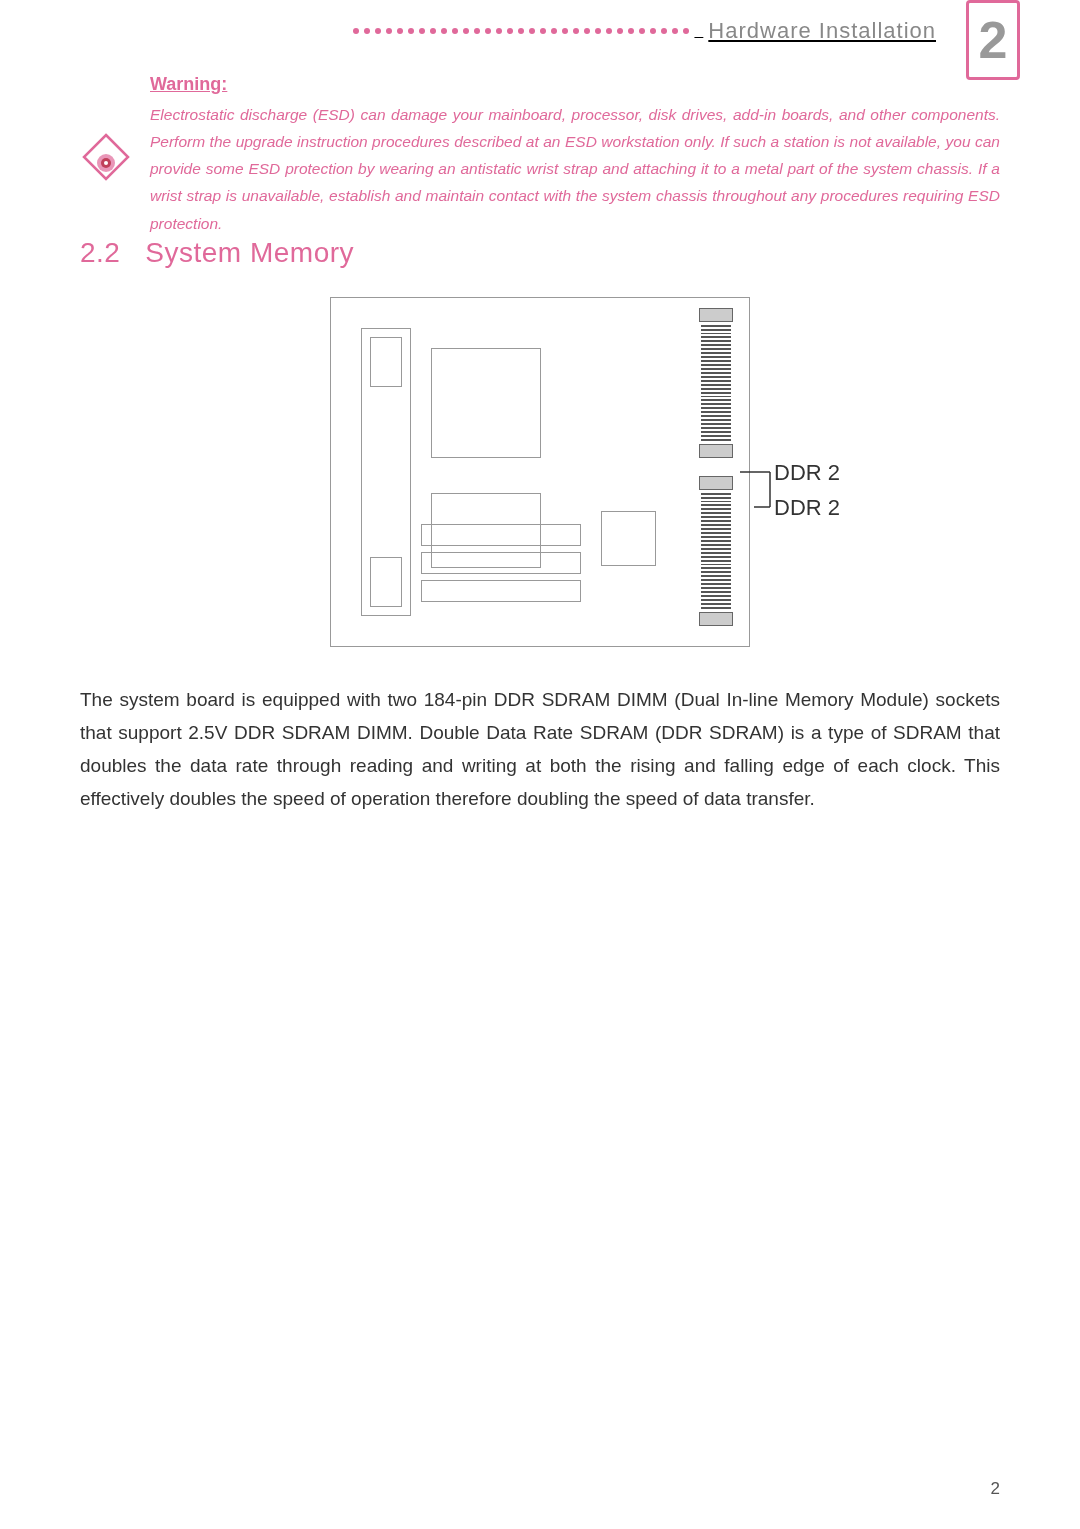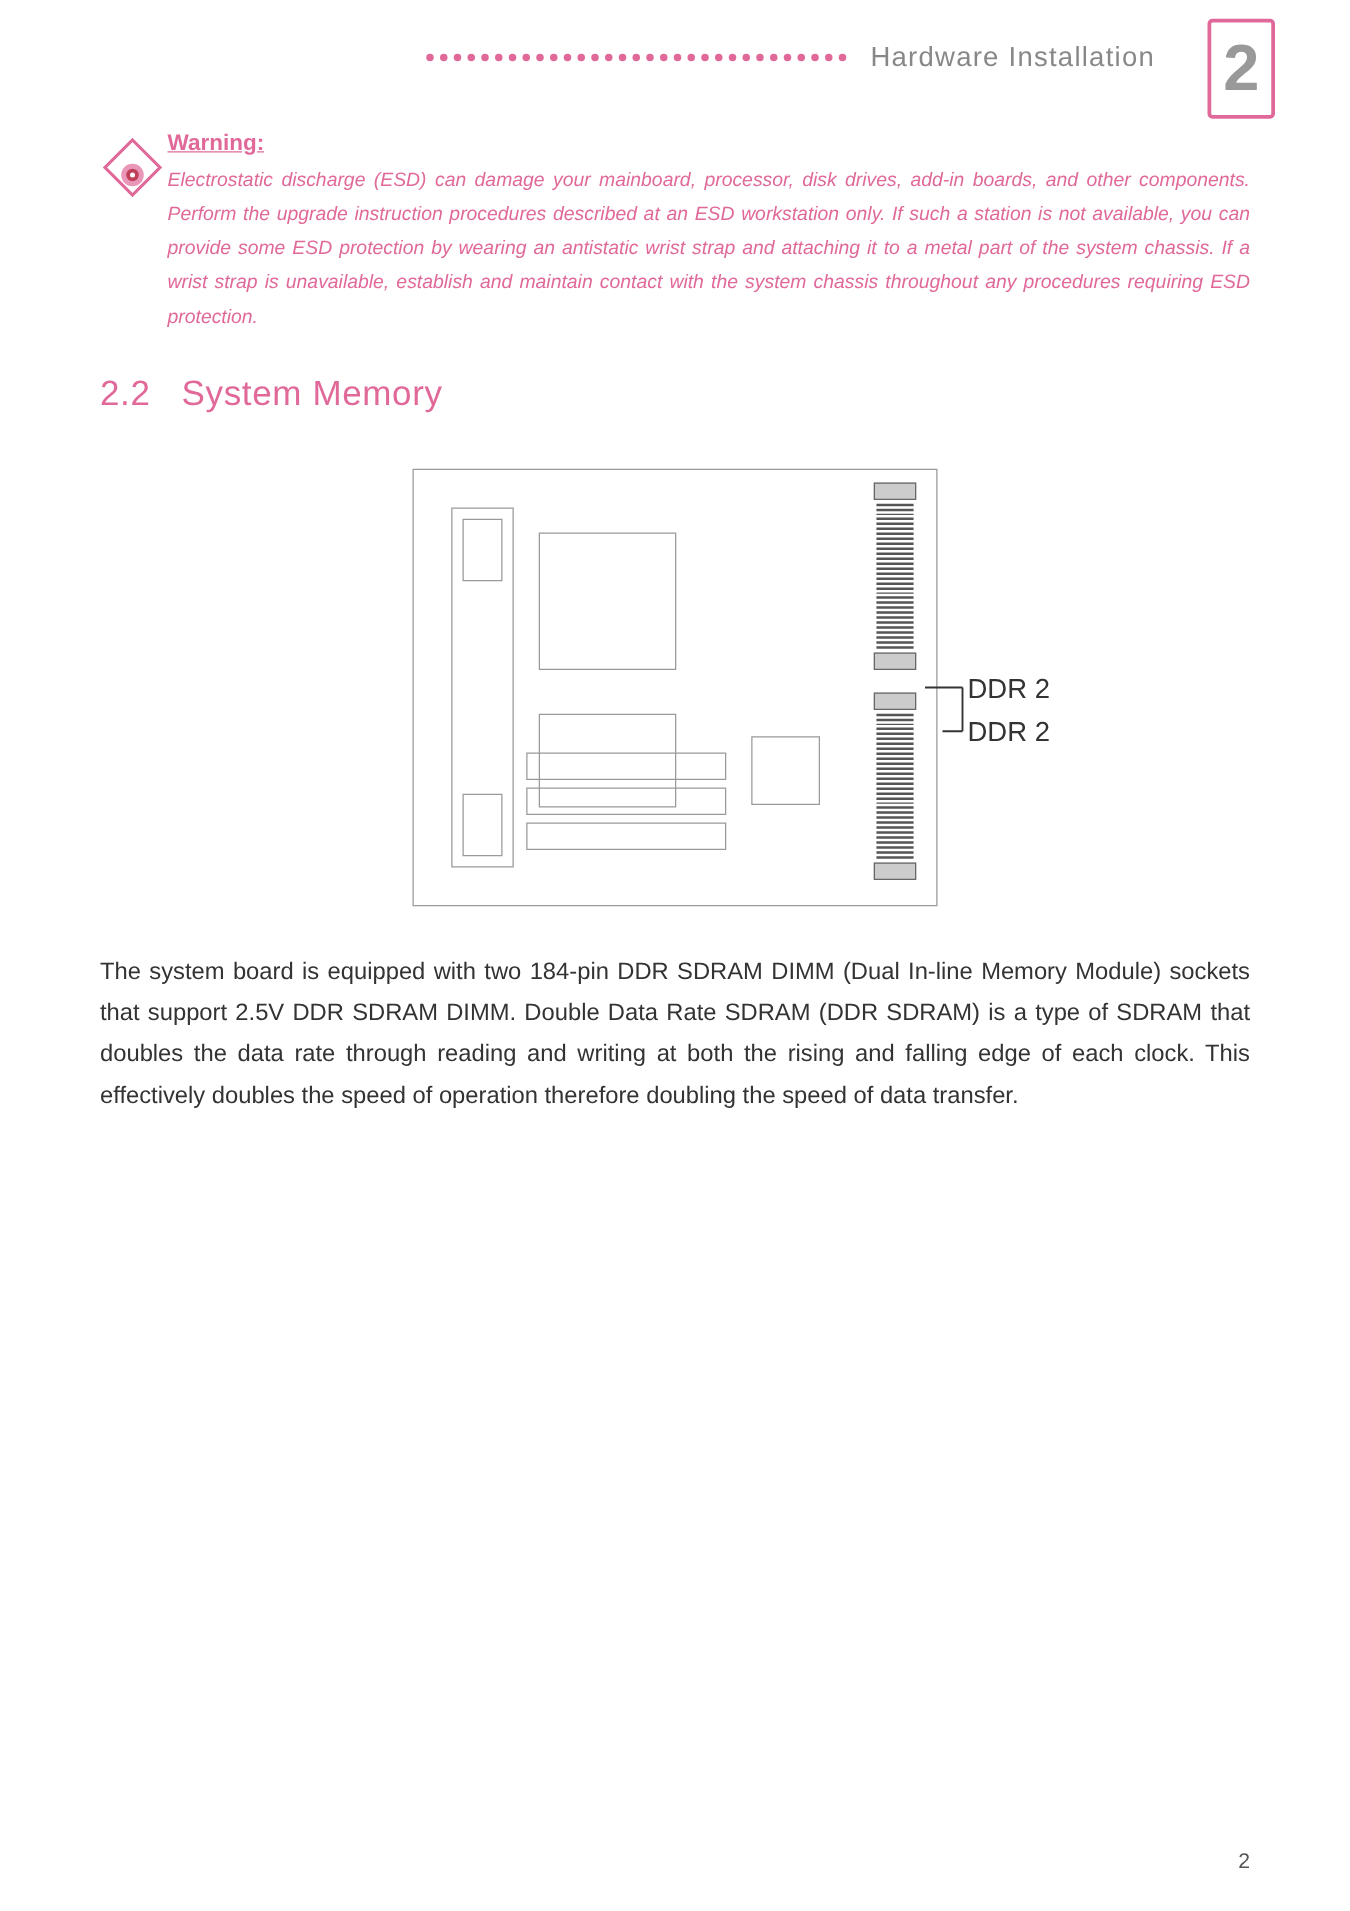--- a/index.html
+++ b/index.html
@@ -11,24 +11,25 @@
       min-height: 1529px;
       position: relative;
       overflow-x: hidden;
     }
 
     
     .header {
       display: flex;
       align-items: center;
       justify-content: flex-end;
-      padding: 18px 16px 0 0;
-      margin: 15px 60px;
+      padding: 18px 4px 0 0;
+      margin: 0 60px;
       border-bottom: none;
       position: relative;
+      text-decoration: underline;
     }
 
     .dot {
       width: 6px;
       height: 6px;
       background: #e0699a;
       border-radius: 50%;
       display: inline-block;
     }
 
@@ -50,23 +51,22 @@
     }
 
     
     .content {
       padding: 30px 80px 40px 80px;
     }
 
     
     .warning-section {
       display: flex;
-      align-items: flex-start;
-      gap: 2px;
-      margin-bottom: 32px;
+      align-items: center;
+      gap: 18px;
     }
 
     .warning-icon {
       width: 52px;
       height: 52px;
       flex-shrink: 0;
       margin-top: 4px;
     }
 
     .warning-body {
@@ -88,21 +88,21 @@
       font-style: italic;
       line-height: 1.75;
       text-align: justify;
     }
 
     
     .section-heading {
       font-size: 28px;
       color: #e0699a;
       font-weight: normal;
-      margin-bottom: 44px;
+      margin-bottom: 28px;
       letter-spacing: 0.5px;
     }
 
     
     .diagram-container {
       display: flex;
       justify-content: center;
       margin-bottom: 36px;
     }
 

